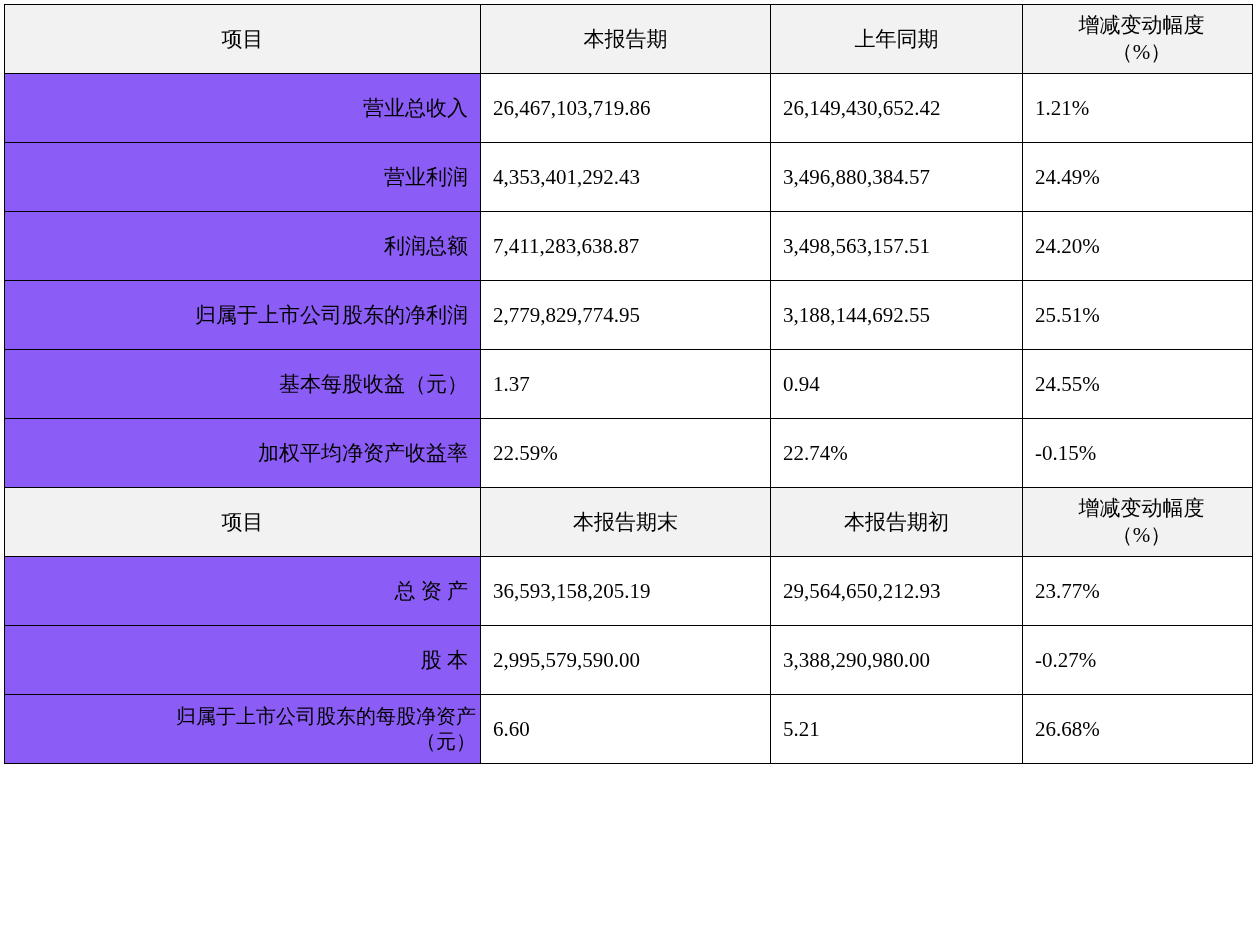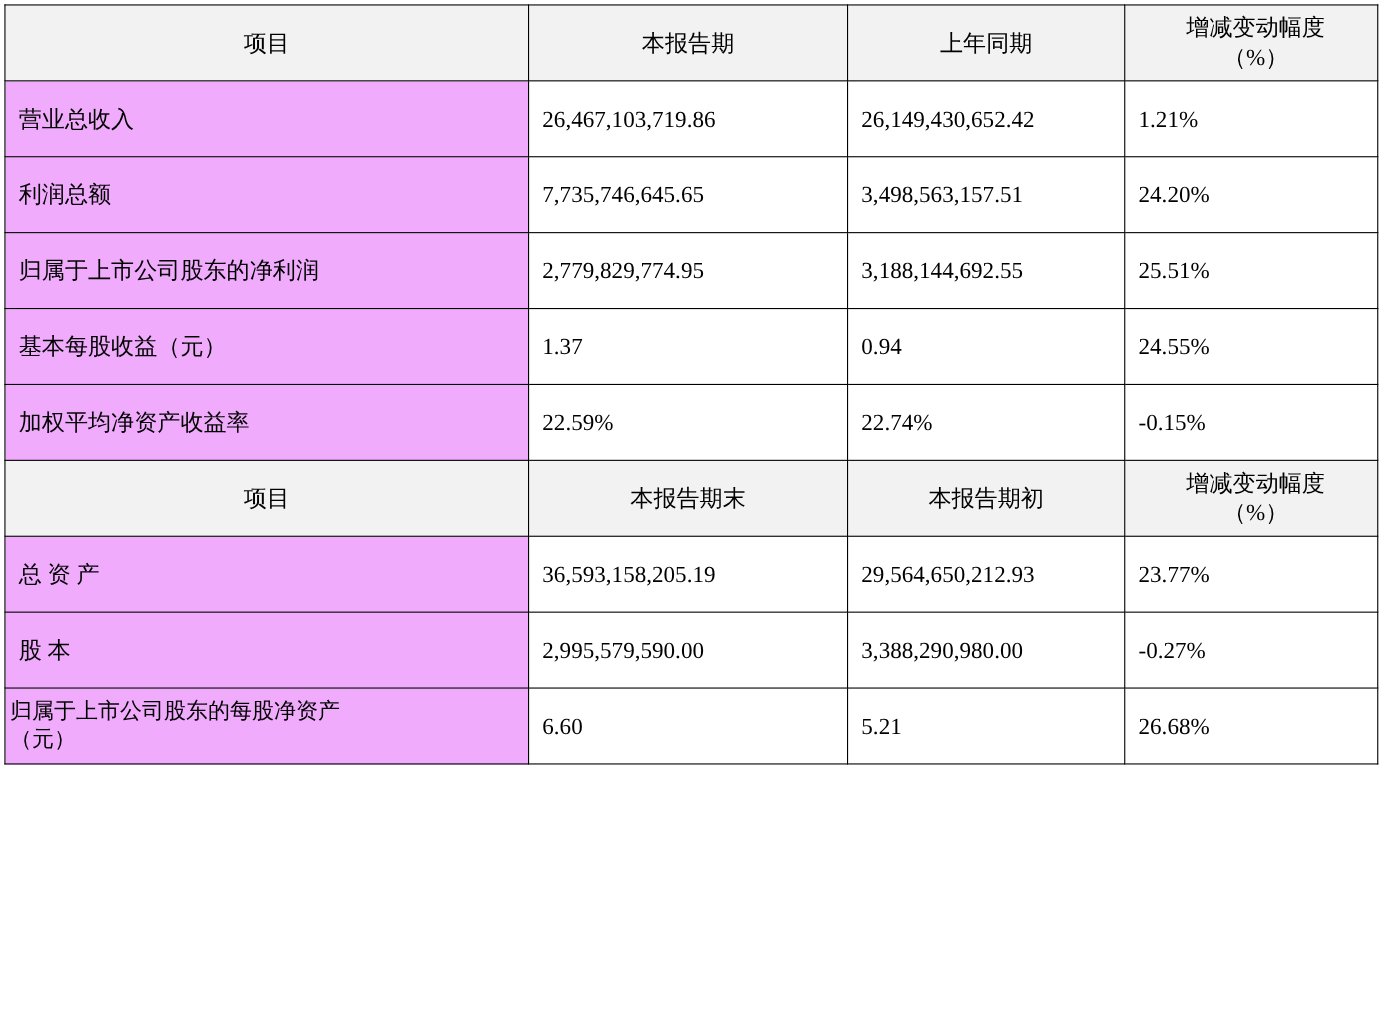--- a/index.html
+++ b/index.html
@@ -43,22 +43,22 @@
   .hdr-row td {
     background: #f2f2f2;
     text-align: center;
     height: 96px;
   }
   .hdr-row td.two-line {
     line-height: 1.3;
     padding-left: 20px;
   }
   .label {
-    text-align: left;
-    background: #f0abfc;
+    text-align: right;
+    background: #8b5cf6;
   }
   .label.tight {
     padding: 0 4px;
     font-size: 20px;
   }
   .num {
     font-family: "Liberation Serif", "DejaVu Serif", serif;
   }
   .tall {
     height: 96px;
@@ -89,24 +89,30 @@
         </td>
       </tr>
 
       <tr>
         <td class="label">营业总收入</td>
         <td class="num">26,467,103,719.86</td>
         <td class="num">26,149,430,652.42</td>
         <td class="num">1.21%</td>
       </tr>
 
+      <tr>
+        <td class="label">营业利润</td>
+        <td class="num">4,353,401,292.43</td>
+        <td class="num">3,496,880,384.57</td>
+        <td class="num">24.49%</td>
+      </tr>
 
       <tr>
         <td class="label">利润总额</td>
-        <td class="num">7,735,746,645.65</td>
+        <td class="num">7,411,283,638.87</td>
         <td class="num">3,498,563,157.51</td>
         <td class="num">24.20%</td>
       </tr>
 
       <tr>
         <td class="label">归属于上市公司股东的净利润</td>
         <td class="num">2,779,829,774.95</td>
         <td class="num">3,188,144,692.55</td>
         <td class="num">25.51%</td>
       </tr>

